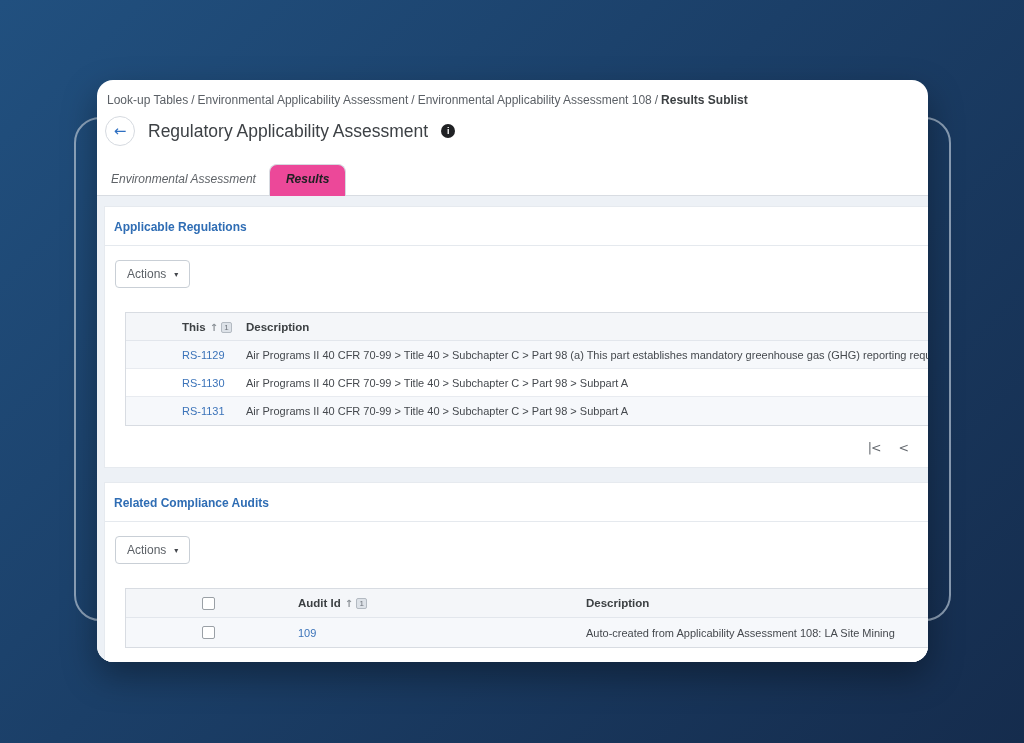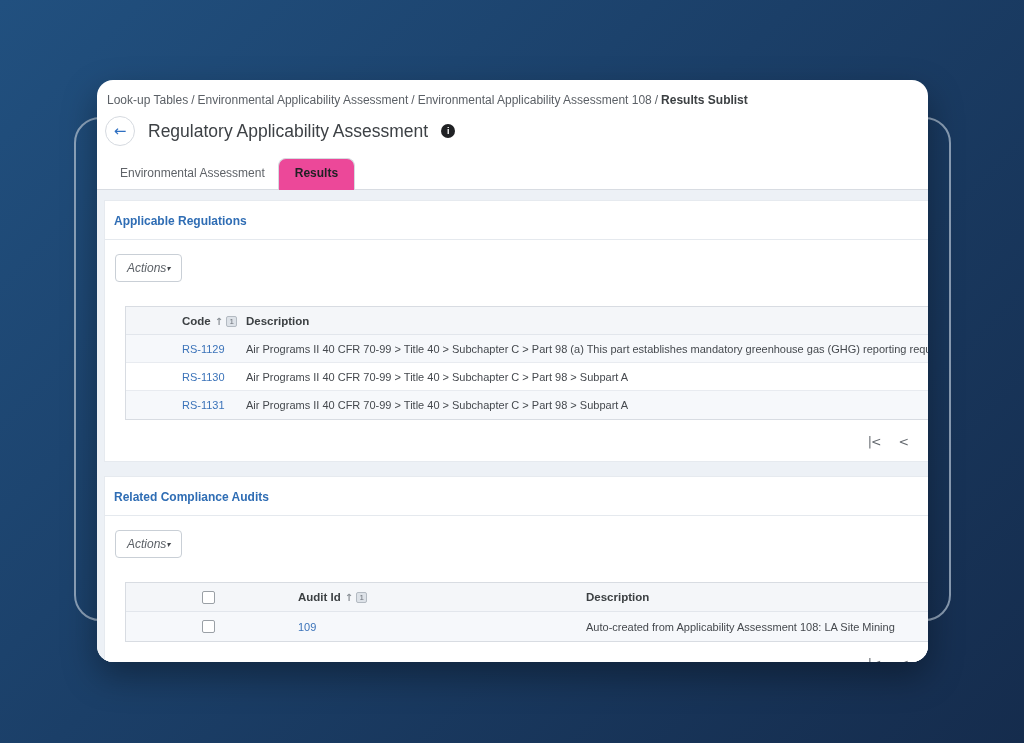--- a/index.html
+++ b/index.html
@@ -32,40 +32,39 @@
     width:30px; height:30px; border-radius:50%; border:1px solid #d6dae0; background:#fff;
     color:#2e6fc1; font-size:15px; line-height:1; display:flex; align-items:center; justify-content:center;
     cursor:pointer; font-family:"DejaVu Sans", sans-serif;
   }
   .page-title { font-size:17.5px; font-weight:400; color:#3d4145; }
   .info-icon {
     width:14px; height:14px; border-radius:50%; background:#202124; color:#fff;
     font-size:9px; font-weight:700; display:flex; align-items:center; justify-content:center;
     cursor:pointer;
   }
-  .tabs { display:flex; align-items:flex-end; margin-top:12px; padding-left:10px; border-bottom:1px solid #d8dce2; }
+  .tabs { display:flex; align-items:flex-end; margin-top:18px; padding-left:1px; border-bottom:1px solid #d8dce2;font-style:italic; }
   .tab { padding:7px 13px 9px; font-size:12px; color:#5f6368; cursor:pointer; white-space:nowrap; }
   .tab-highlight { color:#e8622d; }
   .tab-active {
     background:#ec4899; border:1px solid #d6dae0; border-bottom:none;
     border-radius:8px 8px 0 0; margin-bottom:-1px; padding:7px 16px 10px;
     font-weight:700; color:#202124;
   }
   
   .card-body { flex:1; background:#edf1f6; display:flex; flex-direction:column; overflow:hidden; }
   .panel { background:#fff; margin:10px 0 0 7px; border:1px solid #e6eaef; border-right:none; }
   .panel2 { margin-top:14px; flex:1; display:flex; flex-direction:column; }
   .panel-title { font-size:12px; font-weight:700; color:#2f6db4; padding:13px 8px 11px 9px; border-bottom:1px solid #e5e9ee; }
   .panel-content { padding:14px 0 10px 9px; }
   .actions-btn {
-    display:inline-flex; align-items:center; background:#fff;
+    display:inline-flex; align-items:center; gap:8px; background:#fff;
     border:1px solid #c9cfd6; border-radius:4px; padding:6px 11px;
     font-size:12px; color:#5c6167; cursor:pointer; margin-left:1px;
     font-family:"Liberation Sans", sans-serif;
-    font-style:italic;
   }
   .caret { font-size:8px; color:#43474c; }
   .table { margin:24px 0 0 11px; border:1px solid #d8dce2; border-right:none; width:calc(100% - 8px); }
   .tr { display:flex; align-items:center; height:28px; border-bottom:1px solid #e8ebf0; }
   .tr:last-child { border-bottom:none; }
   .th-row { background:#f4f6f9; border-bottom:1px solid #e2e6ec; }
   .td { font-size:11px; color:#45494e; white-space:nowrap; }
   .th { font-weight:700; font-size:11.5px; color:#3c4043; cursor:pointer; }
   .row-odd { background:#f6f8fb; }
   .t1 .gutter { width:56px; }
@@ -123,21 +122,21 @@
         <div class="panel-content">
           <button class="actions-btn">
             <span>Actions</span>
             <span class="caret">▾</span>
           </button>
 
           <div class="table t1">
             <div class="tr th-row">
               <div class="td gutter"></div>
               <div class="td code th">
-                <span>Code</span><span class="sort-arrow">↑</span><span class="sort-badge">1</span>
+                <span>This</span><span class="sort-arrow">↑</span><span class="sort-badge">1</span>
               </div>
               <div class="td desc th">Description</div>
             </div>
             <div class="tr row-odd">
               <div class="td gutter"></div>
               <div class="td code link">RS-1129</div>
               <div class="td desc">Air Programs II 40 CFR 70-99 &gt; Title 40 &gt; Subchapter C &gt; Part 98 (a) This part establishes mandatory greenhouse gas (GHG) reporting requirements for owners a</div>
             </div>
             <div class="tr">
               <div class="td gutter"></div>

